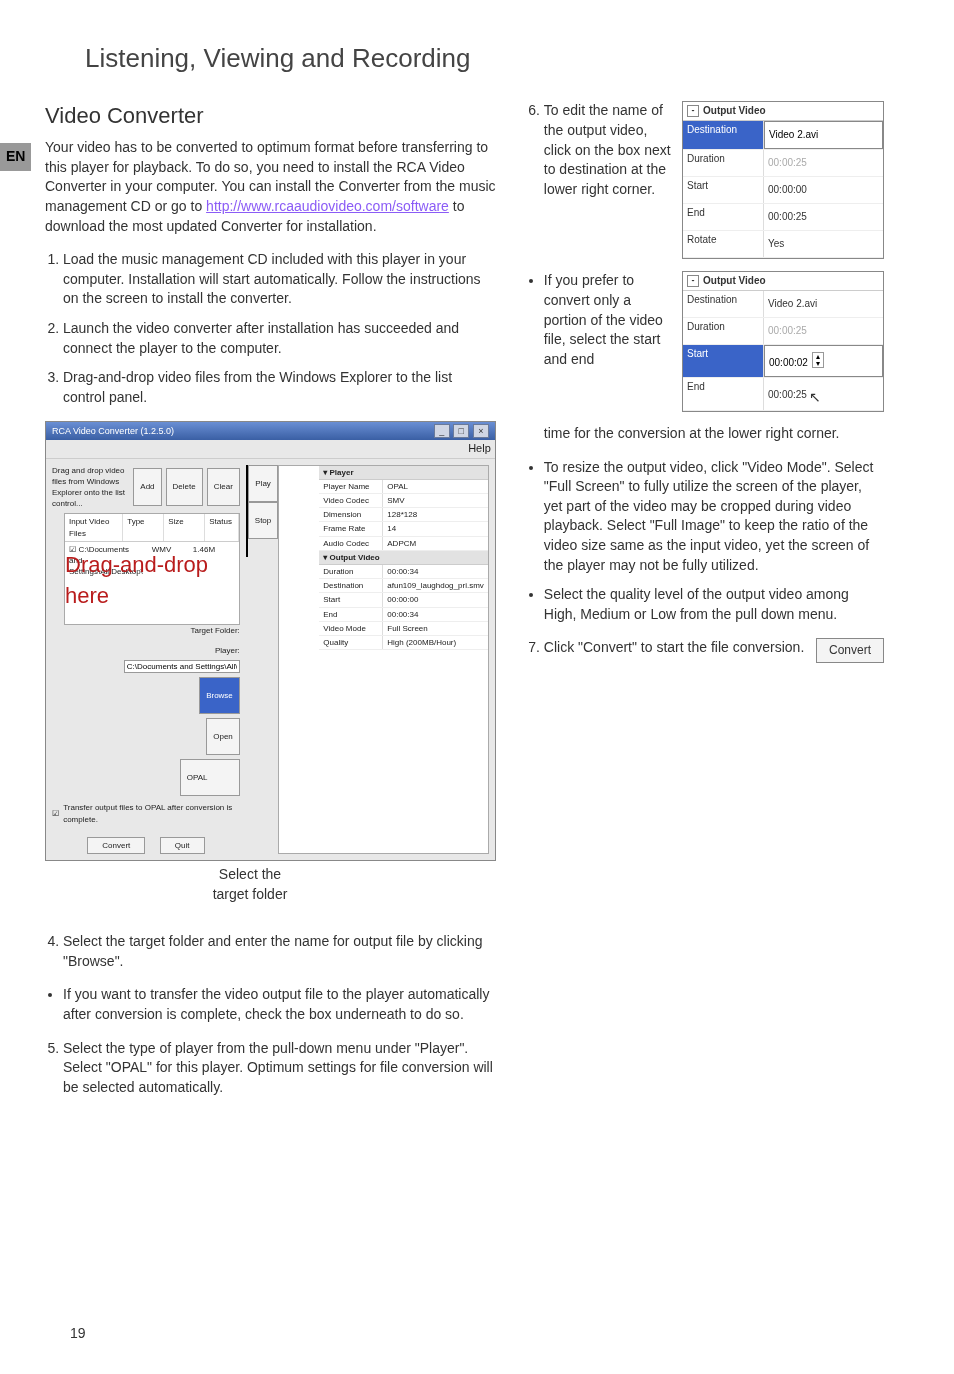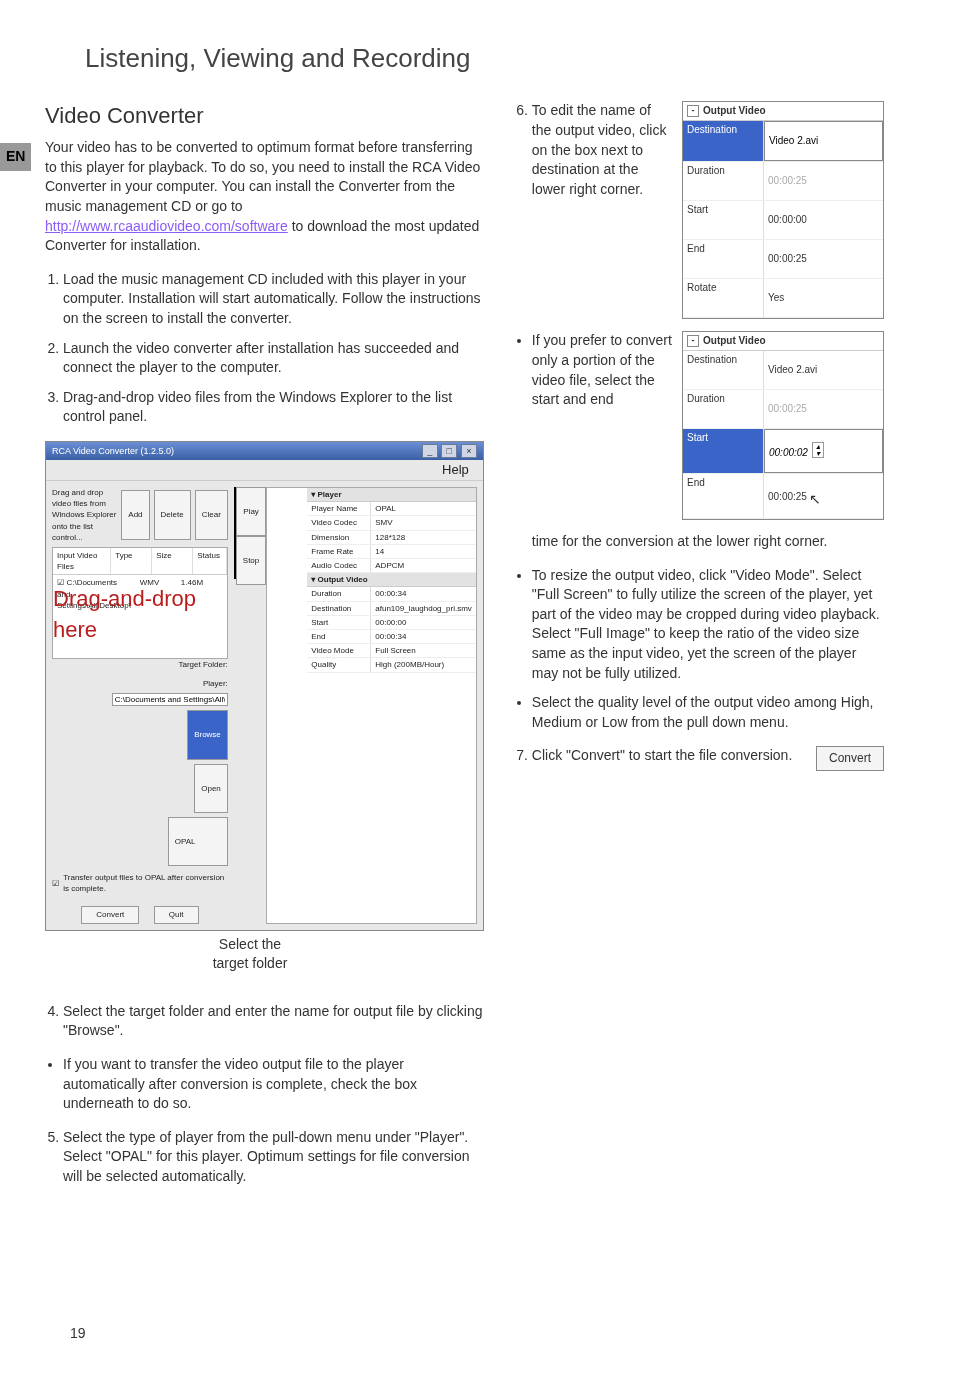--- a/index.html
+++ b/index.html
@@ -70,33 +70,33 @@
   .titlebar .win-ctrls span {
     display: inline-block;
     width: 14px; height: 12px;
     background: #d0d6e4;
     border: 1px solid #6a7a9a;
     margin-left: 1px;
     text-align: center;
     line-height: 12px;
     color: #333;
   }
-  .helpbar { text-align: right; padding: 1px 14px; font-size: 13px; border-bottom: 1px solid #ccc; }
+  .helpbar { text-align: right; padding: 1px 4px; font-size: 11px; border-bottom: 1px solid #ccc; }
   .app-body { padding: 6px; display:flex; gap:6px; }
   .left-pane { flex: 1.6; }
   .right-pane { flex: 1; display:flex; flex-direction:row; }
   .ctrl-row { display:flex; align-items:center; gap:4px; margin-bottom:4px; }
   .ctrl-row .lbl { flex:1; font-size:8px; }
   .btn-sm {
     border: 1px solid #999; background:#f4f4f4;
-    padding: 18px 6px; font-size:8px; display:inline-block;
+    padding: 12px 6px; font-size:8px; display:inline-block;
   }
   .file-table {
     border:1px solid #aaa; background:#fff;
-    height: 110px; position:relative;
+    height: 110px; position:relative;margin-left:12px;
   }
   .file-table .hdr { display:flex; border-bottom:1px solid #ccc; font-size:8px; }
   .file-table .hdr div { border-right:1px solid #ddd; padding:2px 4px; }
   .file-table .row { display:flex; font-size:8px; }
   .file-table .row div { padding:2px 4px; border-right:1px solid transparent; }
   .drag-overlay {
     position:absolute; top:36px; left:0; right:0;
     text-align:left; font-size:22px; color:#b91c1c;
     background: rgba(255,255,255,0.0);
     pointer-events:none;
@@ -119,21 +119,21 @@
   
   .mini-tbl {
     border:1px solid #888; background:#fff;
     font-size:10px; width: 200px;
     margin: 0 0 12px auto;
   }
   .mini-tbl .hdr { display:flex; align-items:center; border-bottom:1px solid #ccc; font-weight:bold; padding:2px 4px;}
   .mini-tbl .hdr .tg { width:10px; height:10px; border:1px solid #888; text-align:center; line-height:8px; margin-right:4px; font-size:9px;}
   .mini-tbl .kv { display:flex; border-bottom:1px solid #eee;}
   .mini-tbl .kv div:first-child { width:72px; padding:2px 4px; border-right:1px solid #ddd;}
-  .mini-tbl .kv div:last-child { flex:1; padding:12px 4px;}
+  .mini-tbl .kv div:last-child { flex:1; padding:6px 4px;}
   .mini-tbl .sel { background:#3a64c8; color:#fff;}
   .mini-tbl .dim { color:#aaa; }
   .spinner { display:inline-block; width:10px; text-align:center; border:1px solid #999; margin-left:4px; font-size:8px; line-height:7px;}
   .cursor { display:inline-block; font-size:14px; transform: translate(2px,4px);}
 
   .right-col-top { display:flex; gap:10px; }
   .right-col-top .txt { flex:1; }
 
   .convert-btn-box {
     float:right; border:1px solid #888; background:#f4f4f4;
@@ -346,21 +346,21 @@
           <div class="kv">
               <div>Destination</div>
               <div>Video 2.avi</div>
             </div>
           <div class="kv">
               <div>Duration</div>
               <div class="dim">00:00:25</div>
             </div>
           <div class="kv sel">
               <div>Start</div>
-              <div style="background:#fff;color:#000;border:1px solid #888;font-style:italic;"><span>00:00:02</span><span class="spinner">▴<br>▾</span></div>
+              <div style="background:#fff;color:#000;border:1px solid #888;"><span>00:00:02</span><span class="spinner">▴<br>▾</span></div>
             </div>
           <div class="kv">
               <div>End</div>
               <div><span>00:00:25</span><span class="cursor">↖</span></div>
             </div>
         </div>
       </div>
     </div>
 
     <p style="margin-left:18px; margin-top:0;"> time for the conversion at the lower right corner.</p>

